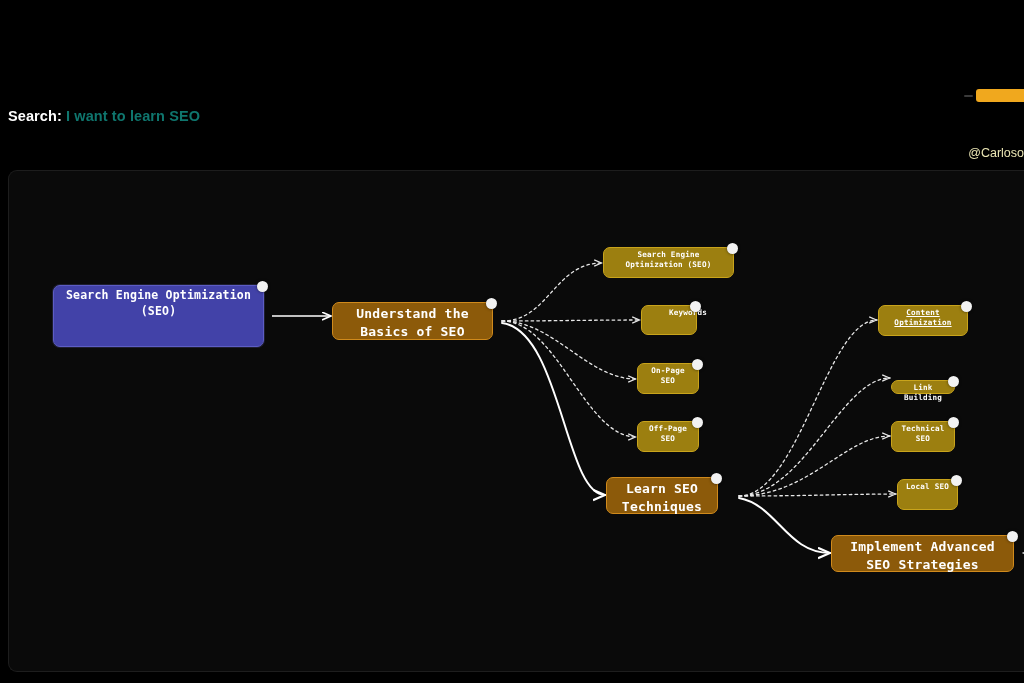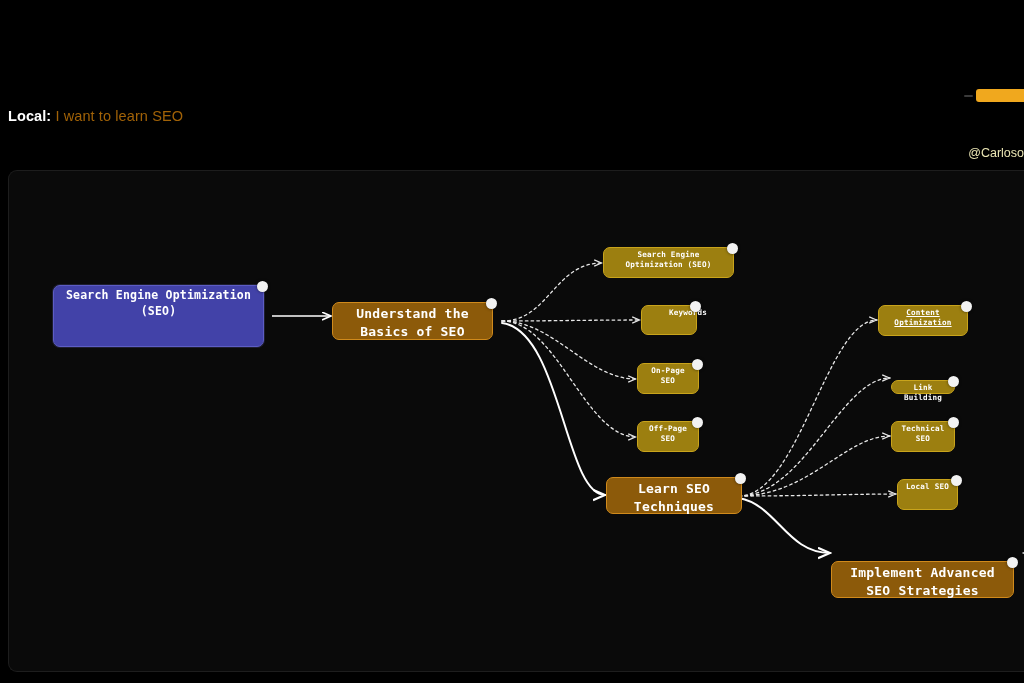--- a/index.html
+++ b/index.html
@@ -24,22 +24,22 @@
     font-size: 14.5px;
     color: #f2f2f2;
     letter-spacing: 0.1px;
     white-space: nowrap;
   }
   #prompt-bar .prompt-label {
     font-weight: 700;
     color: #ffffff;
   }
   #prompt-bar .prompt-value {
-    font-weight: 400;
-    color: #a16207;
+    font-weight: 700;
+    color: #0f766e;
   }
 
   
   #top-chip {
     position: absolute;
     right: 0px;
     top: 89px;
     width: 48px;
     height: 13px;
     background: #f0a81e;
@@ -131,21 +131,21 @@
     right: -5px;
     box-shadow: 0 0 3px rgba(0,0,0,0.6);
   }
 </style>
 </head>
 <body>
 
 <div id="screen">
 
   <div id="prompt-bar">
-    <span class="prompt-label">Local:</span>
+    <span class="prompt-label">Search:</span>
     <span class="prompt-value">I want to learn SEO</span>
   </div>
 
   <div id="top-chip"></div>
   <div id="top-dash"></div>
 
   <div id="watermark">@Carloso</div>
 
   <div id="canvas-panel">
 
@@ -225,21 +225,21 @@
     <div class="node leaf" style="left:628px; top:192px; width:62px; height:31px;">
       <span>On-Page SEO</span>
       <span class="handle"></span>
     </div>
 
     <div class="node leaf" style="left:628px; top:250px; width:62px; height:31px;">
       <span>Off-Page SEO</span>
       <span class="handle"></span>
     </div>
 
-    <div class="node stage" style="left:597px; top:306px; width:136px; height:37px;">
+    <div class="node stage" style="left:597px; top:306px; width:112px; height:37px;">
       <span>Learn SEO Techniques</span>
       <span class="handle"></span>
     </div>
 
     <div class="node leaf" style="left:869px; top:134px; width:90px; height:31px;text-decoration:underline;">
       <span>Content Optimization</span>
       <span class="handle"></span>
     </div>
 
     <div class="node leaf" style="left:882px; top:209px; width:64px; height:14px;">
@@ -250,19 +250,19 @@
     <div class="node leaf" style="left:882px; top:250px; width:64px; height:31px;">
       <span>Technical SEO</span>
       <span class="handle"></span>
     </div>
 
     <div class="node leaf" style="left:888px; top:308px; width:61px; height:31px;">
       <span>Local SEO</span>
       <span class="handle"></span>
     </div>
 
-    <div class="node stage" style="left:822px; top:364px; width:183px; height:37px;margin-top:26px;">
+    <div class="node stage" style="left:822px; top:364px; width:183px; height:37px;">
       <span>Implement Advanced SEO Strategies</span>
       <span class="handle"></span>
     </div>
 
   </div>
 </div>
 
 </body></html>

